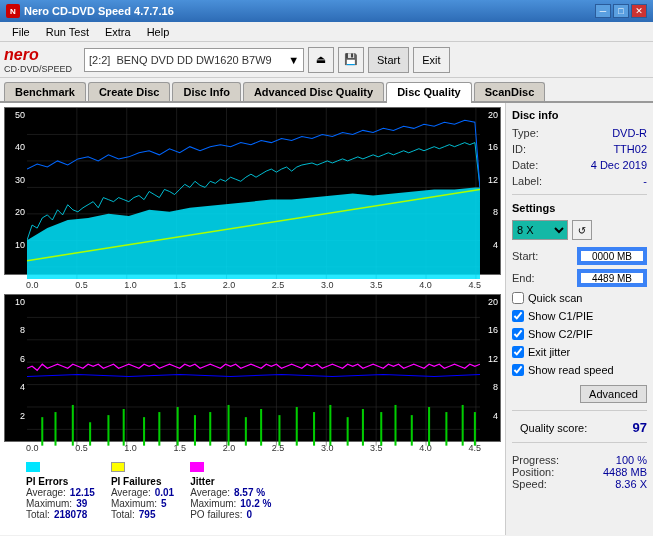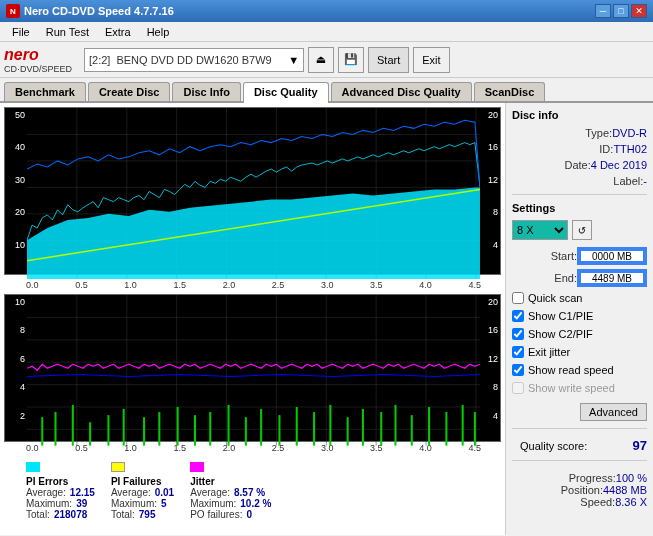--- a/index.html
+++ b/index.html
@@ -114,21 +114,21 @@
     .legend-row { display: flex; gap: 4px; }
     .legend-key { color: #333; }
     .legend-val { color: #000099; font-weight: bold; }
 
     
     .right-panel {
       width: 148px; background: #f0f0f0; border-left: 1px solid #ccc;
       padding: 6px; font-size: 11px; display: flex; flex-direction: column; gap: 4px;
     }
     .panel-section-title { font-weight: bold; color: #000; margin-bottom: 2px; }
-    .panel-row { display: flex; justify-content: flex-end; align-items: center; }
+    .panel-row { display: flex; justify-content: space-between; align-items: center; }
     .panel-label { color: #333; }
     .panel-value { color: #000099; font-weight: normal; }
     .divider { height: 1px; background: #ccc; margin: 3px 0; }
     .settings-row { display: flex; align-items: center; gap: 4px; margin-bottom: 3px; }
     .speed-select { width: 56px; height: 20px; font-size: 11px; border: 1px solid #999; background: #14b8a6; }
     .input-field { width: 70px; height: 18px; font-size: 10px; border: 4px solid #3b82f6; background: white; text-align: center; }
     .checkbox-row { display: flex; align-items: center; gap: 4px; margin: 1px 0; }
     .cb { width: 12px; height: 12px; }
     .advanced-btn {
       background: #e0e0e0; border: 1px solid #999; padding: 2px 8px;
@@ -178,22 +178,22 @@
   <div class="toolbar-icon-btn" title="Eject">⏏</div>
   <div class="toolbar-icon-btn" title="Save">💾</div>
   <button class="toolbar-btn" style="background:#e0e0e0;">Start</button>
   <button class="toolbar-btn">Exit</button>
 </div>
 
 <div class="tabs">
   <div class="tab">Benchmark</div>
   <div class="tab">Create Disc</div>
   <div class="tab">Disc Info</div>
+  <div class="tab">Advanced Disc Quality</div>
   <div class="tab active">Disc Quality</div>
-  <div class="tab">Advanced Disc Quality</div>
   <div class="tab">ScanDisc</div>
 </div>
 
 <div class="main-content">
 
   <div class="chart-area">
 
     <div class="chart-top">
 
       <div class="chart-y-axis-left">
@@ -453,24 +453,20 @@
       <span>Show C2/PIF</span>
     </div>
     <div class="checkbox-row">
       <input type="checkbox" class="cb" checked="" style="">
       <span>Exit jitter</span>
     </div>
     <div class="checkbox-row">
       <input type="checkbox" class="cb" checked="" style="">
       <span>Show read speed</span>
     </div>
-    <div class="checkbox-row">
-      <input type="checkbox" class="cb" disabled="" style="">
-      <span style="color:#999;">Show write speed</span>
-    </div>
     <div style="display:flex; justify-content:flex-end; margin-top:2px;">
       <button class="advanced-btn">Advanced</button>
     </div>
     <div class="divider"></div>
 
     <div class="quality-row">
       <span>Quality score:</span>
       <span class="quality-score">97</span>
     </div>
     <div class="divider"></div>

